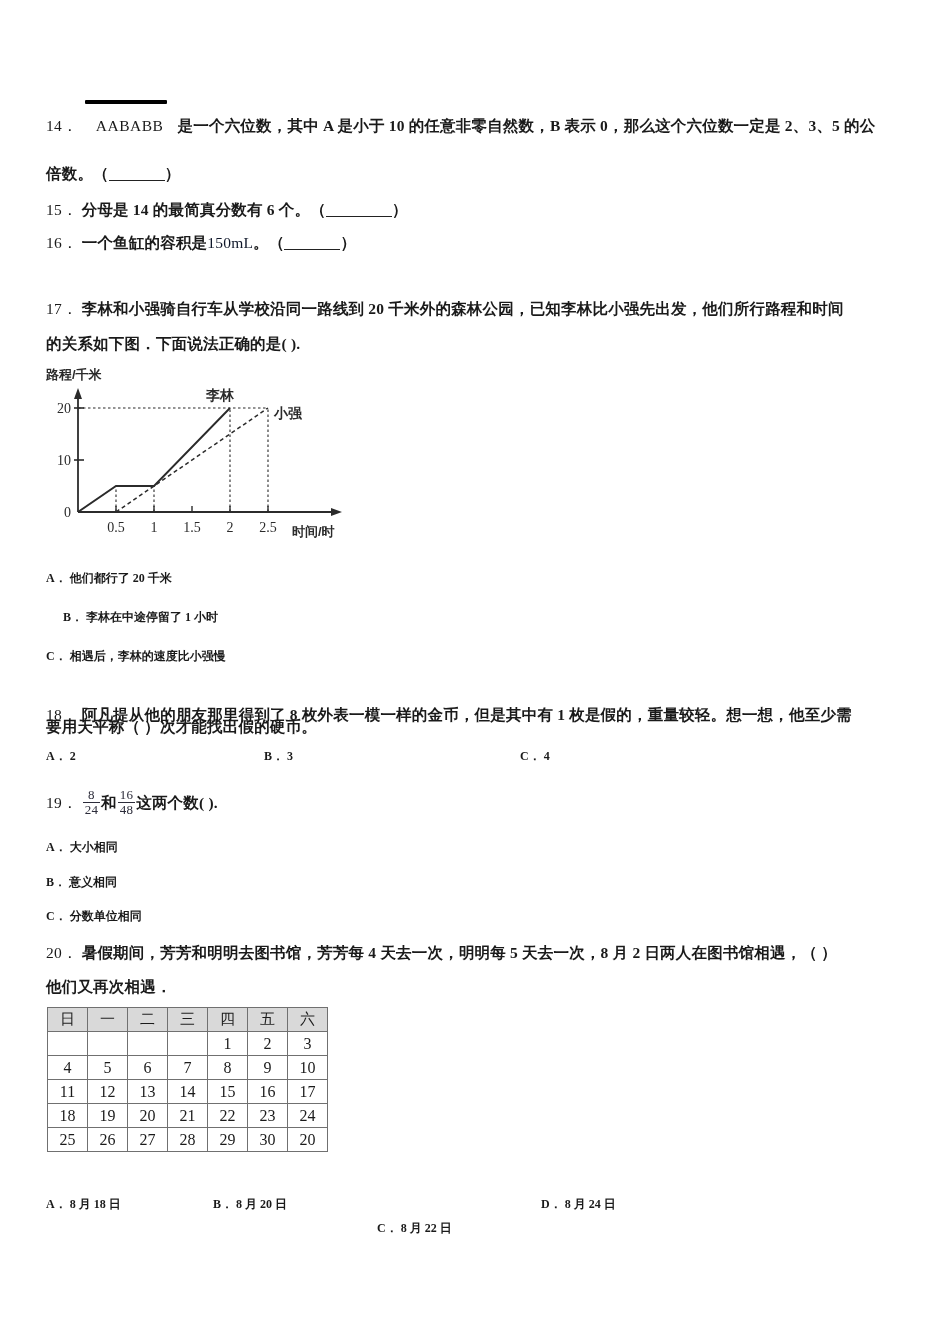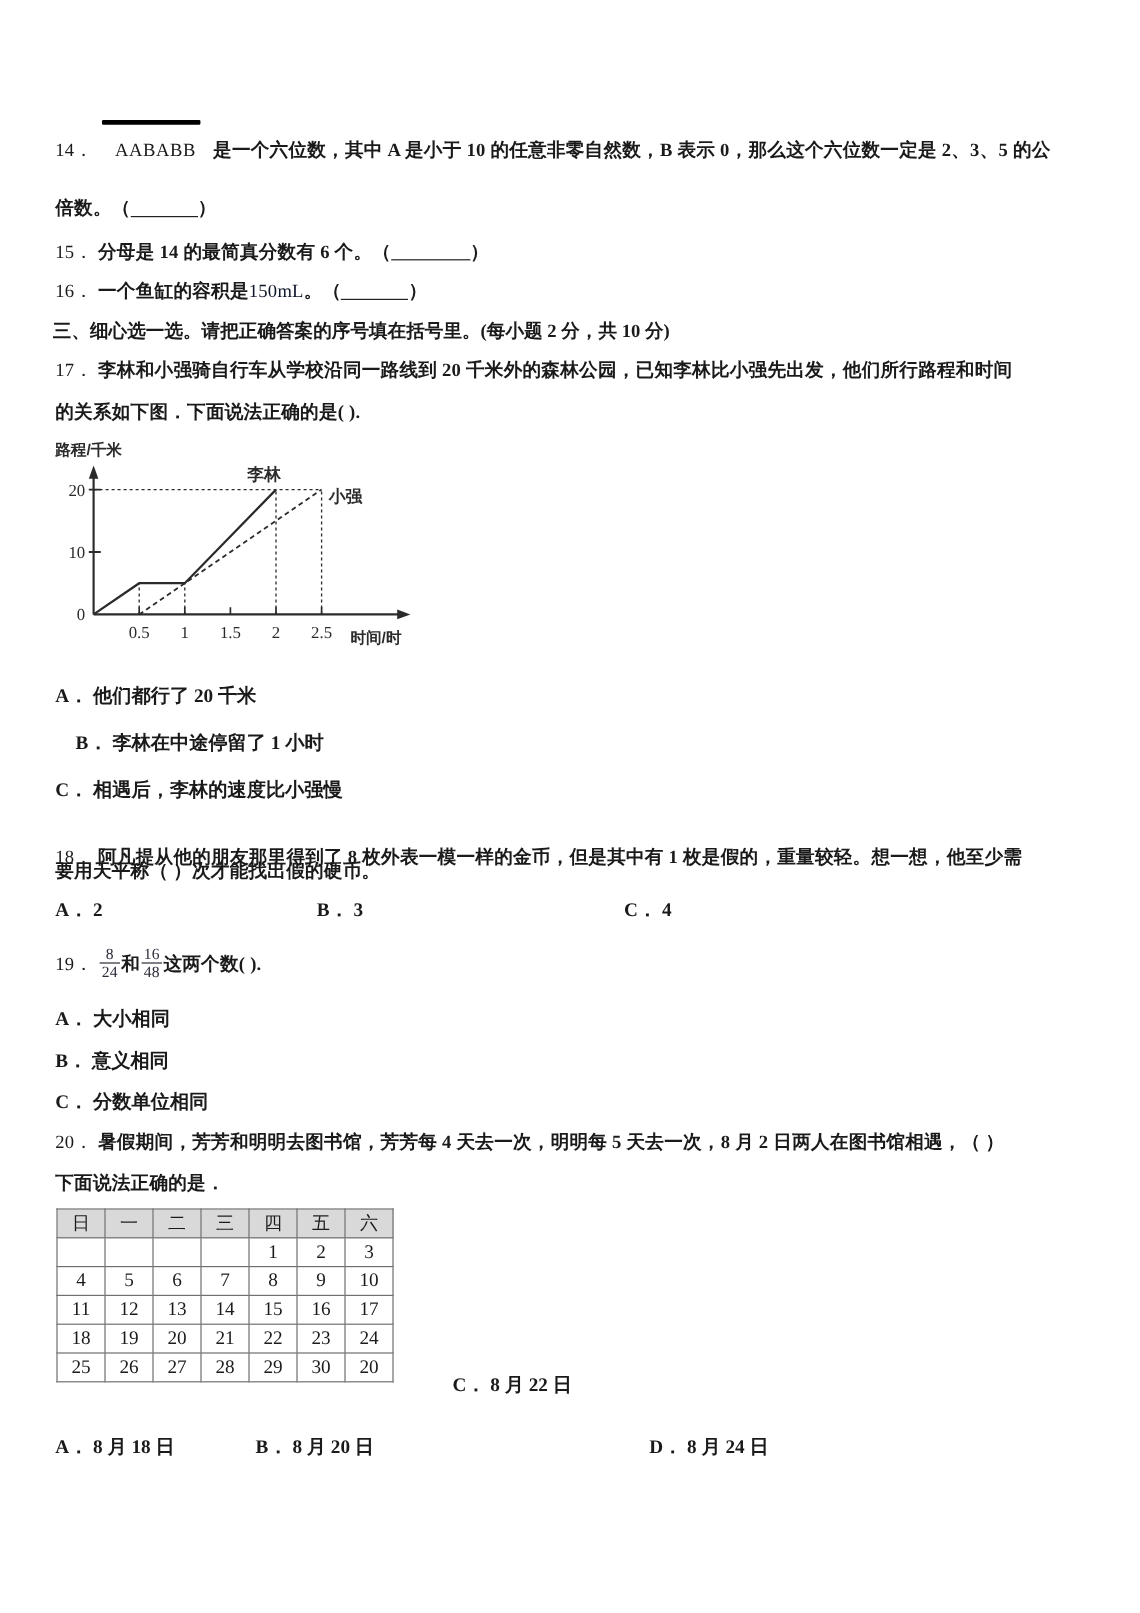--- a/index.html
+++ b/index.html
@@ -77,21 +77,21 @@
     fill: #2b2b2b;
   }
   .chart-num {
     font-family: "Liberation Serif", serif;
     fill: #2b2b2b;
   }
 
   
   .opt {
     position: absolute;
-    font-size: 16px;
+    font-size: 12px;
     font-weight: 700;
     white-space: nowrap;
   }
   .opt .lab { font-family: "Liberation Serif", serif; }
 
   
   .frac {
     display: inline-block;
     vertical-align: -0.42em;
     text-align: center;
@@ -157,21 +157,20 @@
   <div class="qline" style="left:46px; top:201px;">
     <span class="qnum">15．</span>
     <span>分母是 14 的最简真分数有 6 个。（</span><span class="blank-ul" style="width:66px;"></span><span>）</span>
   </div>
 
   <div class="qline" style="left:46px; top:234px;">
     <span class="qnum">16．</span>
     <span>一个鱼缸的容积是</span><span class="lighter" style="font-family:'Liberation Serif',serif; color:#0f172a;">150mL</span><span>。（</span><span class="blank-ul" style="width:56px;"></span><span>）</span>
   </div>
 
-  <div class="section-head" style="left:44px; top:266px;">三、细心选一选。请把正确答案的序号填在括号里。(每小题 2 分，共 10 分)</div>
 
   <div class="qline" style="left:46px; top:301px;">
     <span class="qnum">17．</span>
     <span>李林和小强骑自行车从学校沿同一路线到 20 千米外的森林公园，已知李林比小强先出发，他们所行路程和时间</span>
   </div>
   <div class="qline" style="left:46px; top:336px;">
     <span>的关系如下图．下面说法正确的是(   ).</span>
   </div>
 
   <div class="chart-wrap">
@@ -277,21 +276,21 @@
   <div class="opt" style="left:46px; top:908px;">
     <span class="lab">C．</span>
     <span>分数单位相同</span>
   </div>
 
   <div class="qline" style="left:46px; top:945px;">
     <span class="qnum">20．</span>
     <span>暑假期间，芳芳和明明去图书馆，芳芳每 4 天去一次，明明每 5 天去一次，8 月 2 日两人在图书馆相遇，（    ）</span>
   </div>
   <div class="qline" style="left:46px; top:979px;">
-    <span>下面说法正确的是．</span>
+    <span>他们又再次相遇．</span>
   </div>
 
   <table class="cal">
     <thead>
       <tr>
         <th>日</th>
         <th>一</th>
         <th>二</th>
         <th>三</th>
         <th>四</th>
@@ -349,21 +348,21 @@
   </table>
 
   <div class="opt" style="left:46px; top:1196px;">
     <span class="lab">A．</span>
     <span>8 月 18 日</span>
   </div>
   <div class="opt" style="left:213px; top:1196px;">
     <span class="lab">B．</span>
     <span>8 月 20 日</span>
   </div>
-  <div class="opt" style="left:377px; top:1144px;">
+  <div class="opt" style="left:377px; top:1220px;">
     <span class="lab">C．</span>
     <span>8 月 22 日</span>
   </div>
   <div class="opt" style="left:541px; top:1196px;">
     <span class="lab">D．</span>
     <span>8 月 24 日</span>
   </div>
 
 </div>
 

